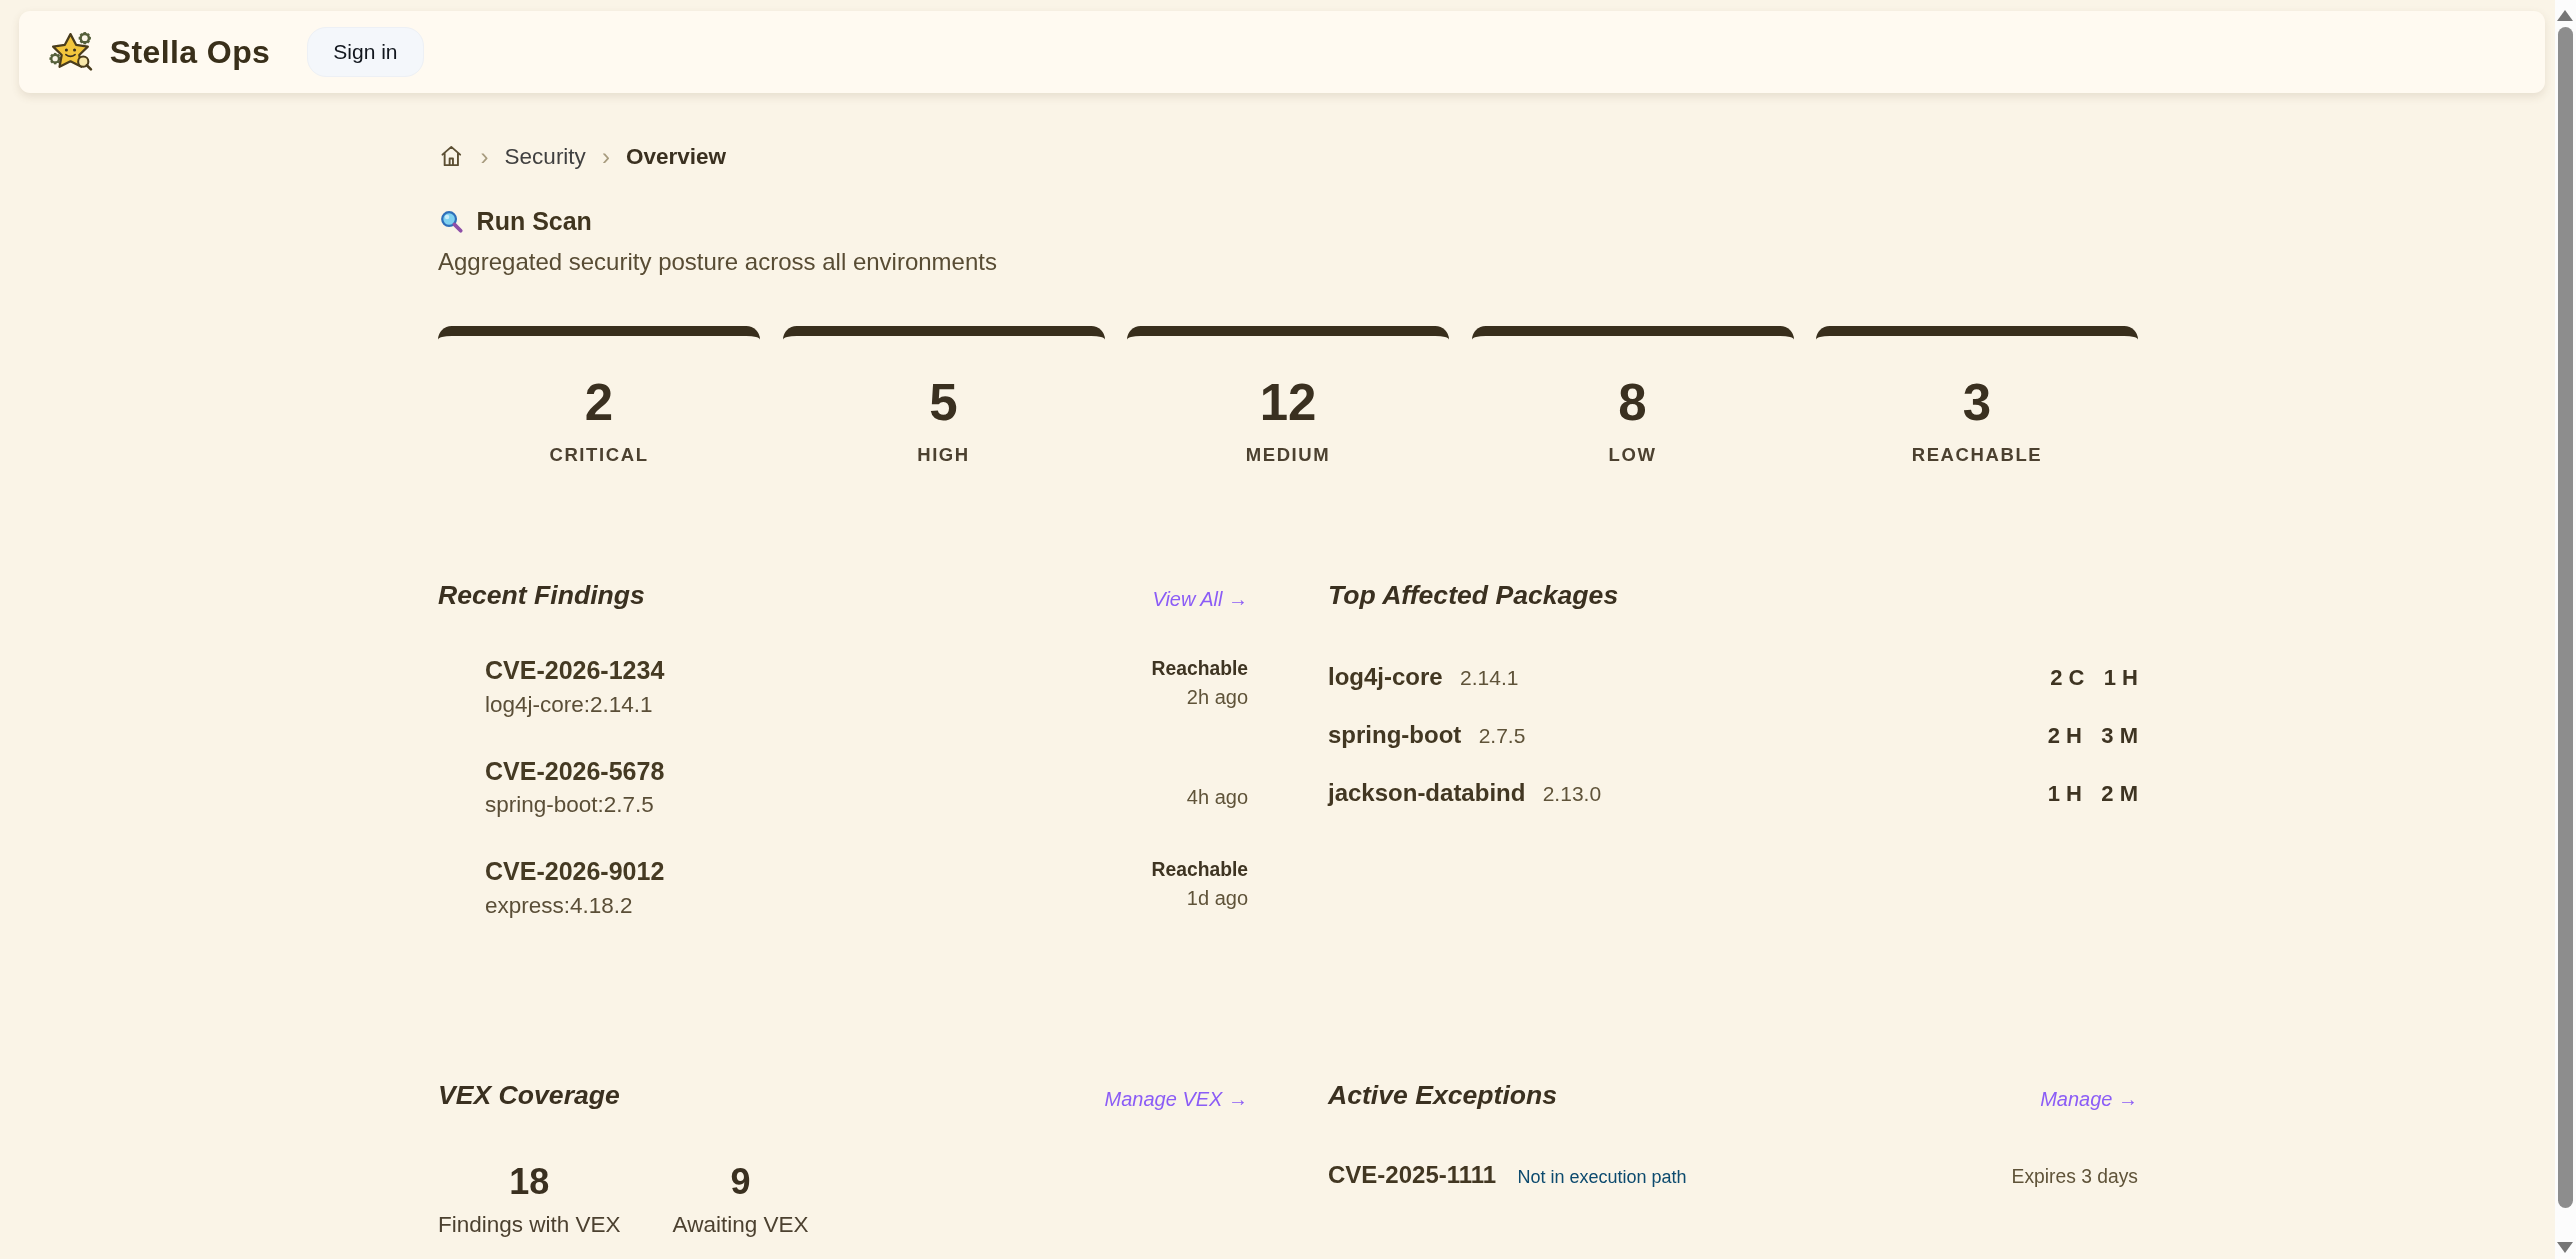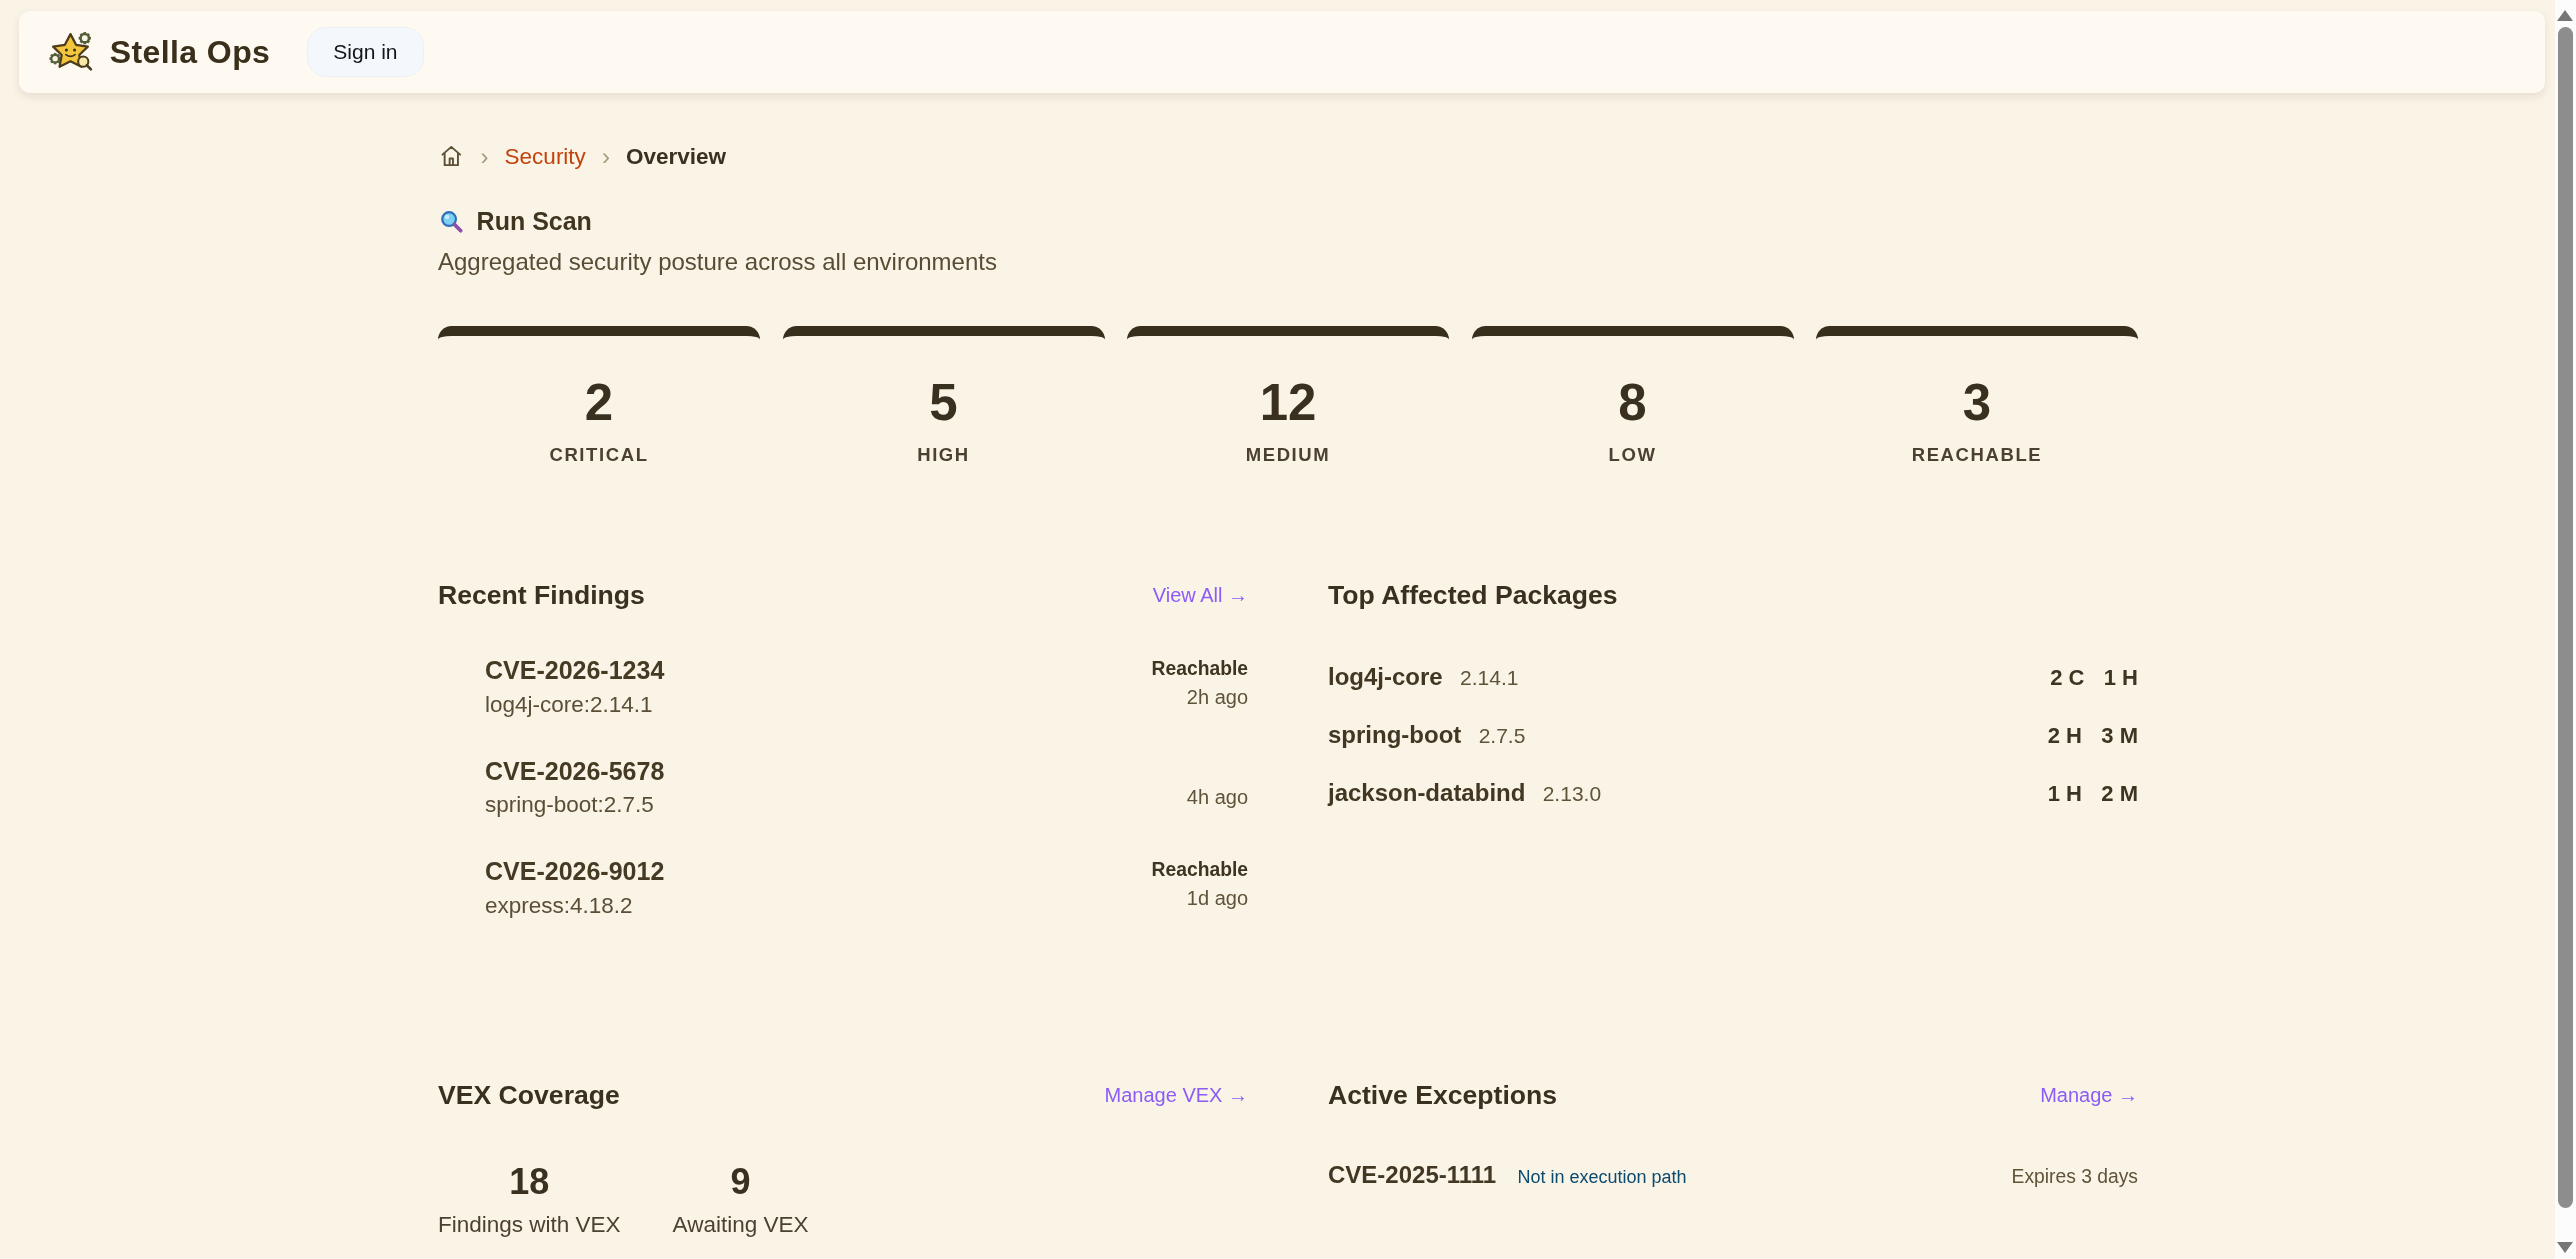--- a/index.html
+++ b/index.html
@@ -54,21 +54,21 @@
     color: #12171e;
     cursor: pointer;
     font-family: inherit;
   }
 
   
   .main { width: 1700px; margin: 0 auto; padding-top: 50px; }
 
   .breadcrumb { display: flex; align-items: center; gap: 16px; }
   .crumb-sep { font-size: 24px; color: #a79b7e; line-height: 1; }
-  .crumb-link { font-size: 22.5px; color: #c2410c; text-decoration: none; }
+  .crumb-link { font-size: 22.5px; color: #404040; text-decoration: none; }
   .crumb-current { font-size: 22.5px; font-weight: 700; color: #3a3020; }
 
   .title-row { margin-top: 37px; display: flex; justify-content: space-between; align-items: center; }
   .page-title { font-size: 44px; font-weight: 800; color: #392f1a; letter-spacing: 0.2px; }
   .run-scan { display: flex; align-items: center; gap: 12px; cursor: pointer; }
   .run-scan-label { font-size: 25px; font-weight: 600; color: #40351f; }
 
   .page-subtitle { margin-top: 12px; font-size: 24px; color: #584c34; }
 
   
@@ -81,21 +81,21 @@
   }
   .stat-value { font-size: 51px; font-weight: 800; color: #3a3020; }
   .stat-label { margin-top: 12px; font-size: 18.5px; font-weight: 600; color: #4c4130; letter-spacing: 1.6px; }
 
   
   .sections-grid {
     margin-top: 100px;
     display: grid; grid-template-columns: 1fr 1fr;
     column-gap: 80px; row-gap: 122px;
   }
-  .section-head { display: flex; justify-content: space-between; align-items: center; }
+  .section-head { display: flex; justify-content: space-between; align-items: flex-end; font-style: italic; }
   .section-title { font-size: 26.6px; font-weight: 700; color: #3a3020; }
   .section-link { font-size: 20px; color: #8b5cf6; text-decoration: none; cursor: pointer; }
 
   
   .findings-list { margin-top: 45px; }
   .finding-row { display: flex; justify-content: space-between; margin-bottom: 39px; }
   .finding-main { padding-left: 47px; }
   .finding-id { font-size: 25px; font-weight: 600; color: #453a23; }
   .finding-pkg { margin-top: 6.4px; font-size: 22.5px; color: #5a4e37; }
   .finding-meta { text-align: right; padding-top: 1.6px; }

